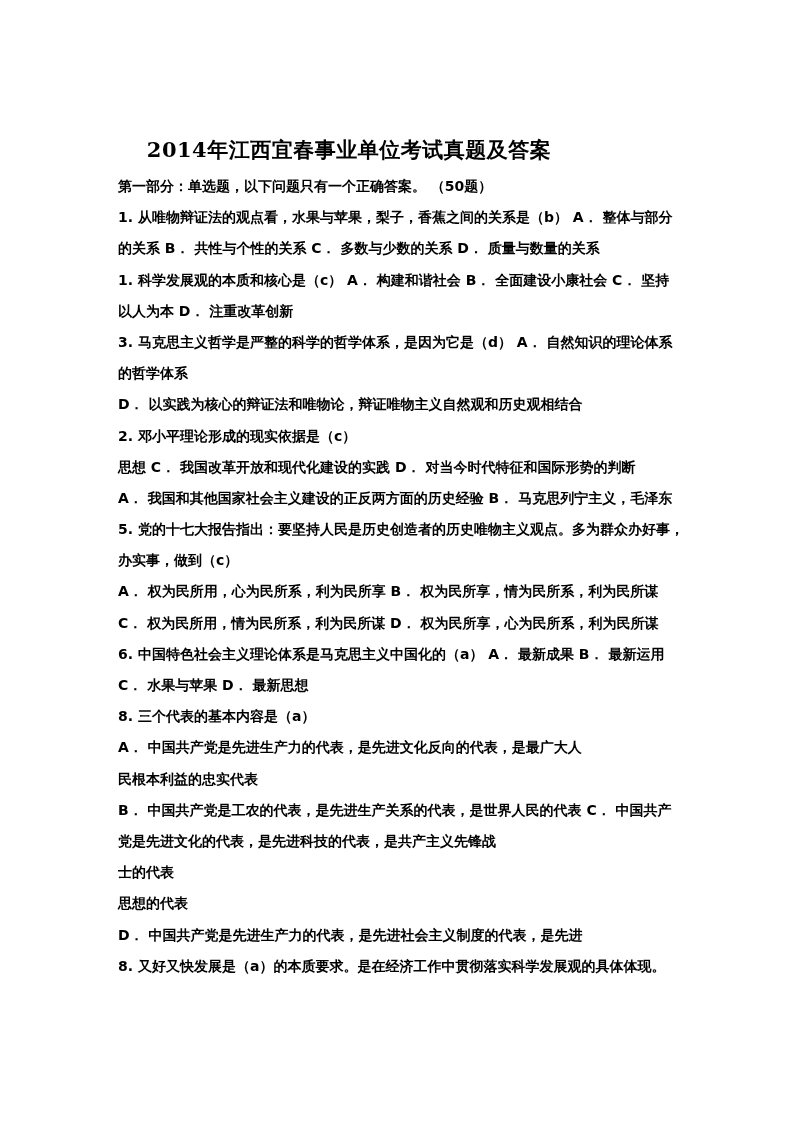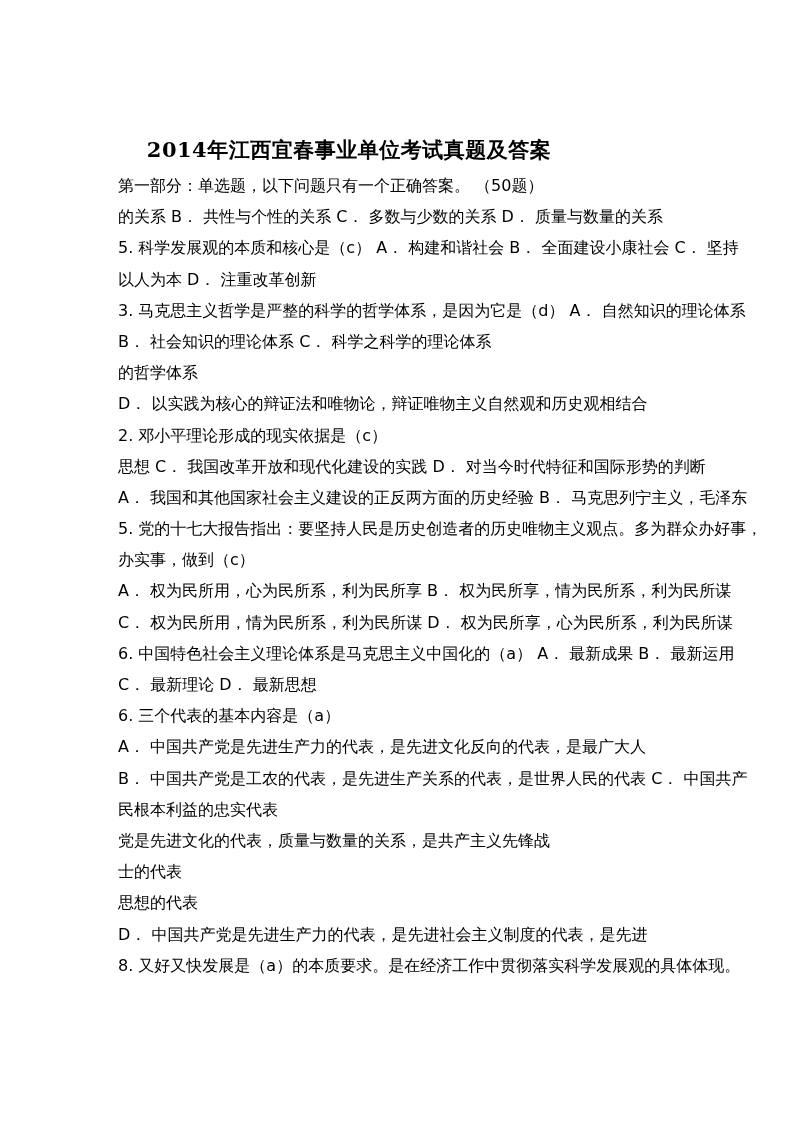--- a/index.html
+++ b/index.html
@@ -3,48 +3,48 @@
 <meta charset="utf-8">
 <style>
   html, body { margin: 0; padding: 0; background: #ffffff; }
   body { width: 794px; height: 1123px; position: relative; overflow: hidden;
          font-family: "DejaVu Sans", "Liberation Sans", sans-serif; color: #000; }
   .page { position: absolute; left: 0; top: 0; width: 794px; height: 1123px; background: #fff; }
   .title { position: absolute; top: 136px; left: 0; width: 698px; text-align: center;
            font-family: "DejaVu Serif", "Liberation Serif", serif; font-size: 21px; font-weight: bold;
            letter-spacing: 0.5px; }
   .body { position: absolute; left: 118px; top: 176px; width: 570px; }
-  .line { height: 31.2px; line-height: 20px; font-size: 16px; white-space: nowrap; }
+  .line { height: 31.2px; line-height: 20px; font-size: 14px; white-space: nowrap; font-weight: bold; }
 </style>
 </head>
 <body>
 
 <div class="page">
   <div class="title">2014年江西宜春事业单位考试真题及答案</div>
   <div class="body">
     <div class="line">第一部分：单选题，以下问题只有一个正确答案。 （50题）</div>
+    <div class="line">1. 从唯物辩证法的观点看，水果与苹果，梨子，香蕉之间的关系是（b） A． 整体与部分</div>
     <div class="line">的关系 B． 共性与个性的关系 C． 多数与少数的关系 D． 质量与数量的关系</div>
-    <div class="line">5. 科学发展观的本质和核心是（c） A． 构建和谐社会 B． 全面建设小康社会 C． 坚持</div>
+    <div class="line">1. 科学发展观的本质和核心是（c） A． 构建和谐社会 B． 全面建设小康社会 C． 坚持</div>
     <div class="line">以人为本 D． 注重改革创新</div>
     <div class="line">3. 马克思主义哲学是严整的科学的哲学体系，是因为它是（d） A． 自然知识的理论体系</div>
-    <div class="line">B． 社会知识的理论体系 C． 科学之科学的理论体系</div>
     <div class="line">的哲学体系</div>
     <div class="line">D． 以实践为核心的辩证法和唯物论，辩证唯物主义自然观和历史观相结合</div>
     <div class="line">2. 邓小平理论形成的现实依据是（c）</div>
     <div class="line">思想 C． 我国改革开放和现代化建设的实践 D． 对当今时代特征和国际形势的判断</div>
     <div class="line">A． 我国和其他国家社会主义建设的正反两方面的历史经验 B． 马克思列宁主义，毛泽东</div>
     <div class="line">5. 党的十七大报告指出：要坚持人民是历史创造者的历史唯物主义观点。多为群众办好事，</div>
     <div class="line">办实事，做到（c）</div>
     <div class="line">A．  权为民所用，心为民所系，利为民所享  B．  权为民所享，情为民所系，利为民所谋</div>
     <div class="line">C． 权为民所用，情为民所系，利为民所谋 D． 权为民所享，心为民所系，利为民所谋</div>
     <div class="line">6. 中国特色社会主义理论体系是马克思主义中国化的（a） A． 最新成果 B． 最新运用</div>
-    <div class="line">C． 最新理论 D． 最新思想</div>
-    <div class="line">6. 三个代表的基本内容是（a）</div>
+    <div class="line">C． 水果与苹果 D． 最新思想</div>
+    <div class="line">8. 三个代表的基本内容是（a）</div>
     <div class="line">A． 中国共产党是先进生产力的代表，是先进文化反向的代表，是最广大人</div>
+    <div class="line">民根本利益的忠实代表</div>
     <div class="line">B． 中国共产党是工农的代表，是先进生产关系的代表，是世界人民的代表 C． 中国共产</div>
-    <div class="line">民根本利益的忠实代表</div>
-    <div class="line">党是先进文化的代表，质量与数量的关系，是共产主义先锋战</div>
+    <div class="line">党是先进文化的代表，是先进科技的代表，是共产主义先锋战</div>
     <div class="line">士的代表</div>
     <div class="line">思想的代表</div>
     <div class="line">D． 中国共产党是先进生产力的代表，是先进社会主义制度的代表，是先进</div>
     <div class="line">8. 又好又快发展是（a）的本质要求。是在经济工作中贯彻落实科学发展观的具体体现。</div>
   </div>
 </div>
 
 </body></html>

